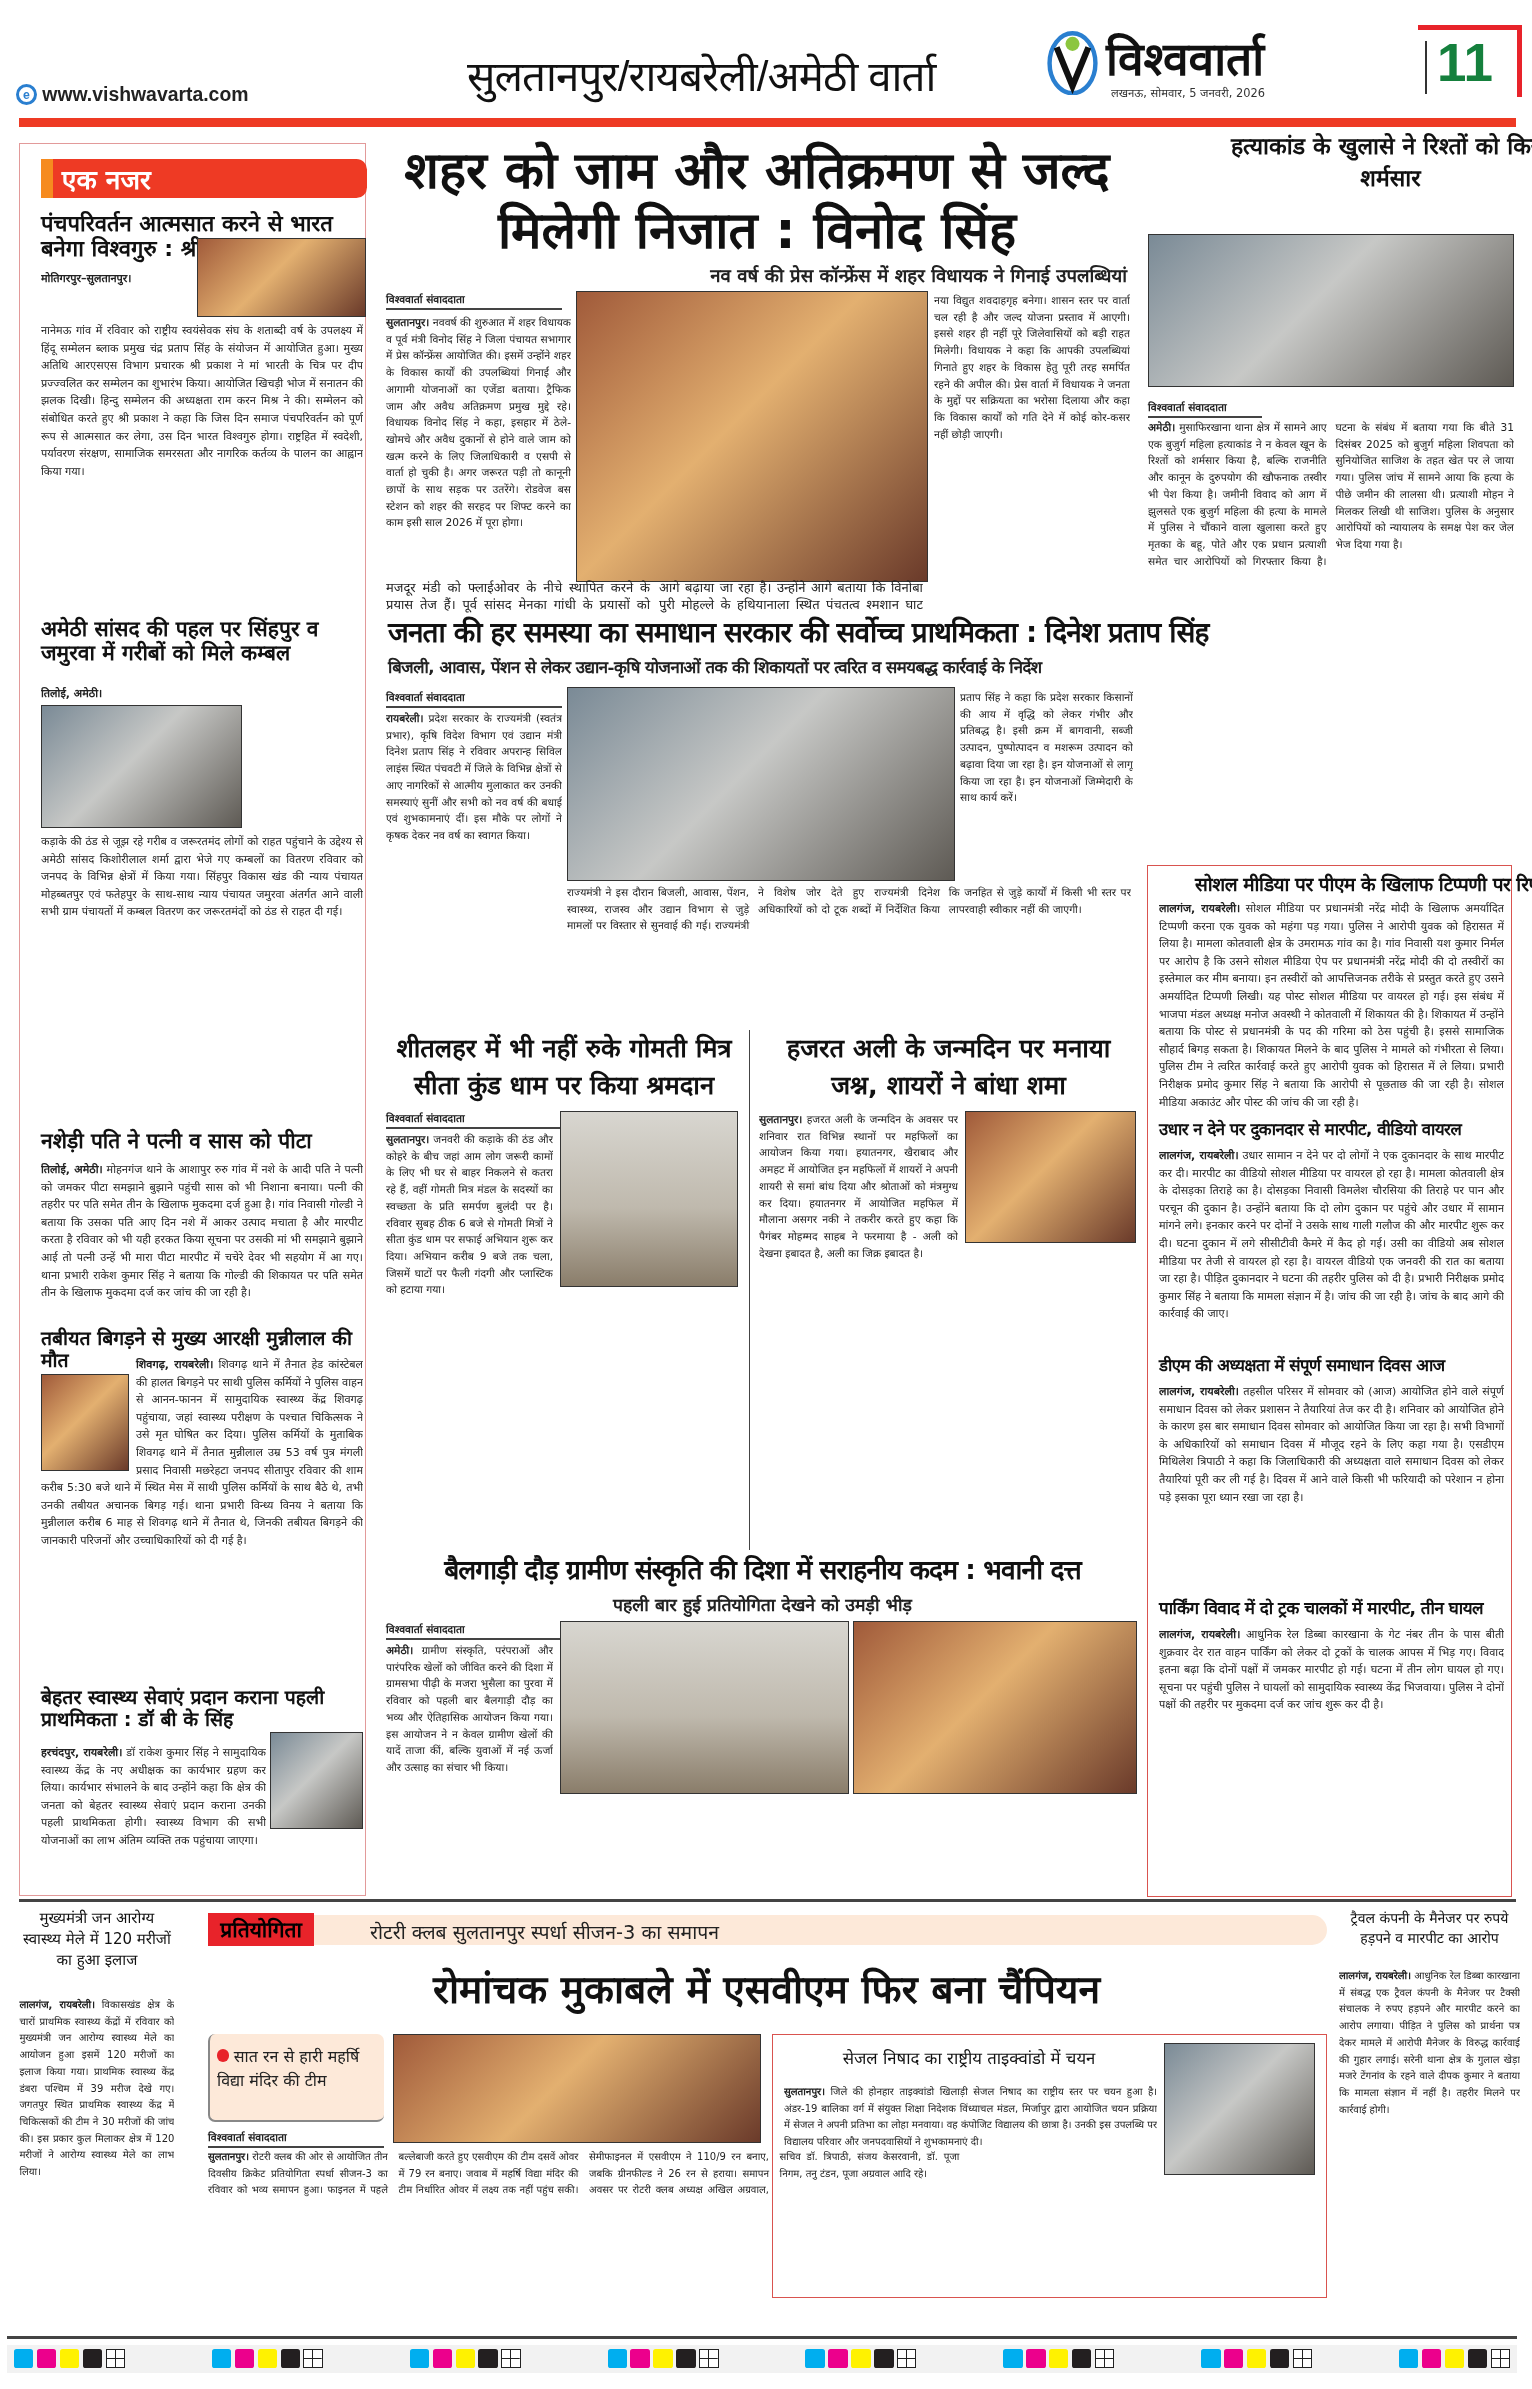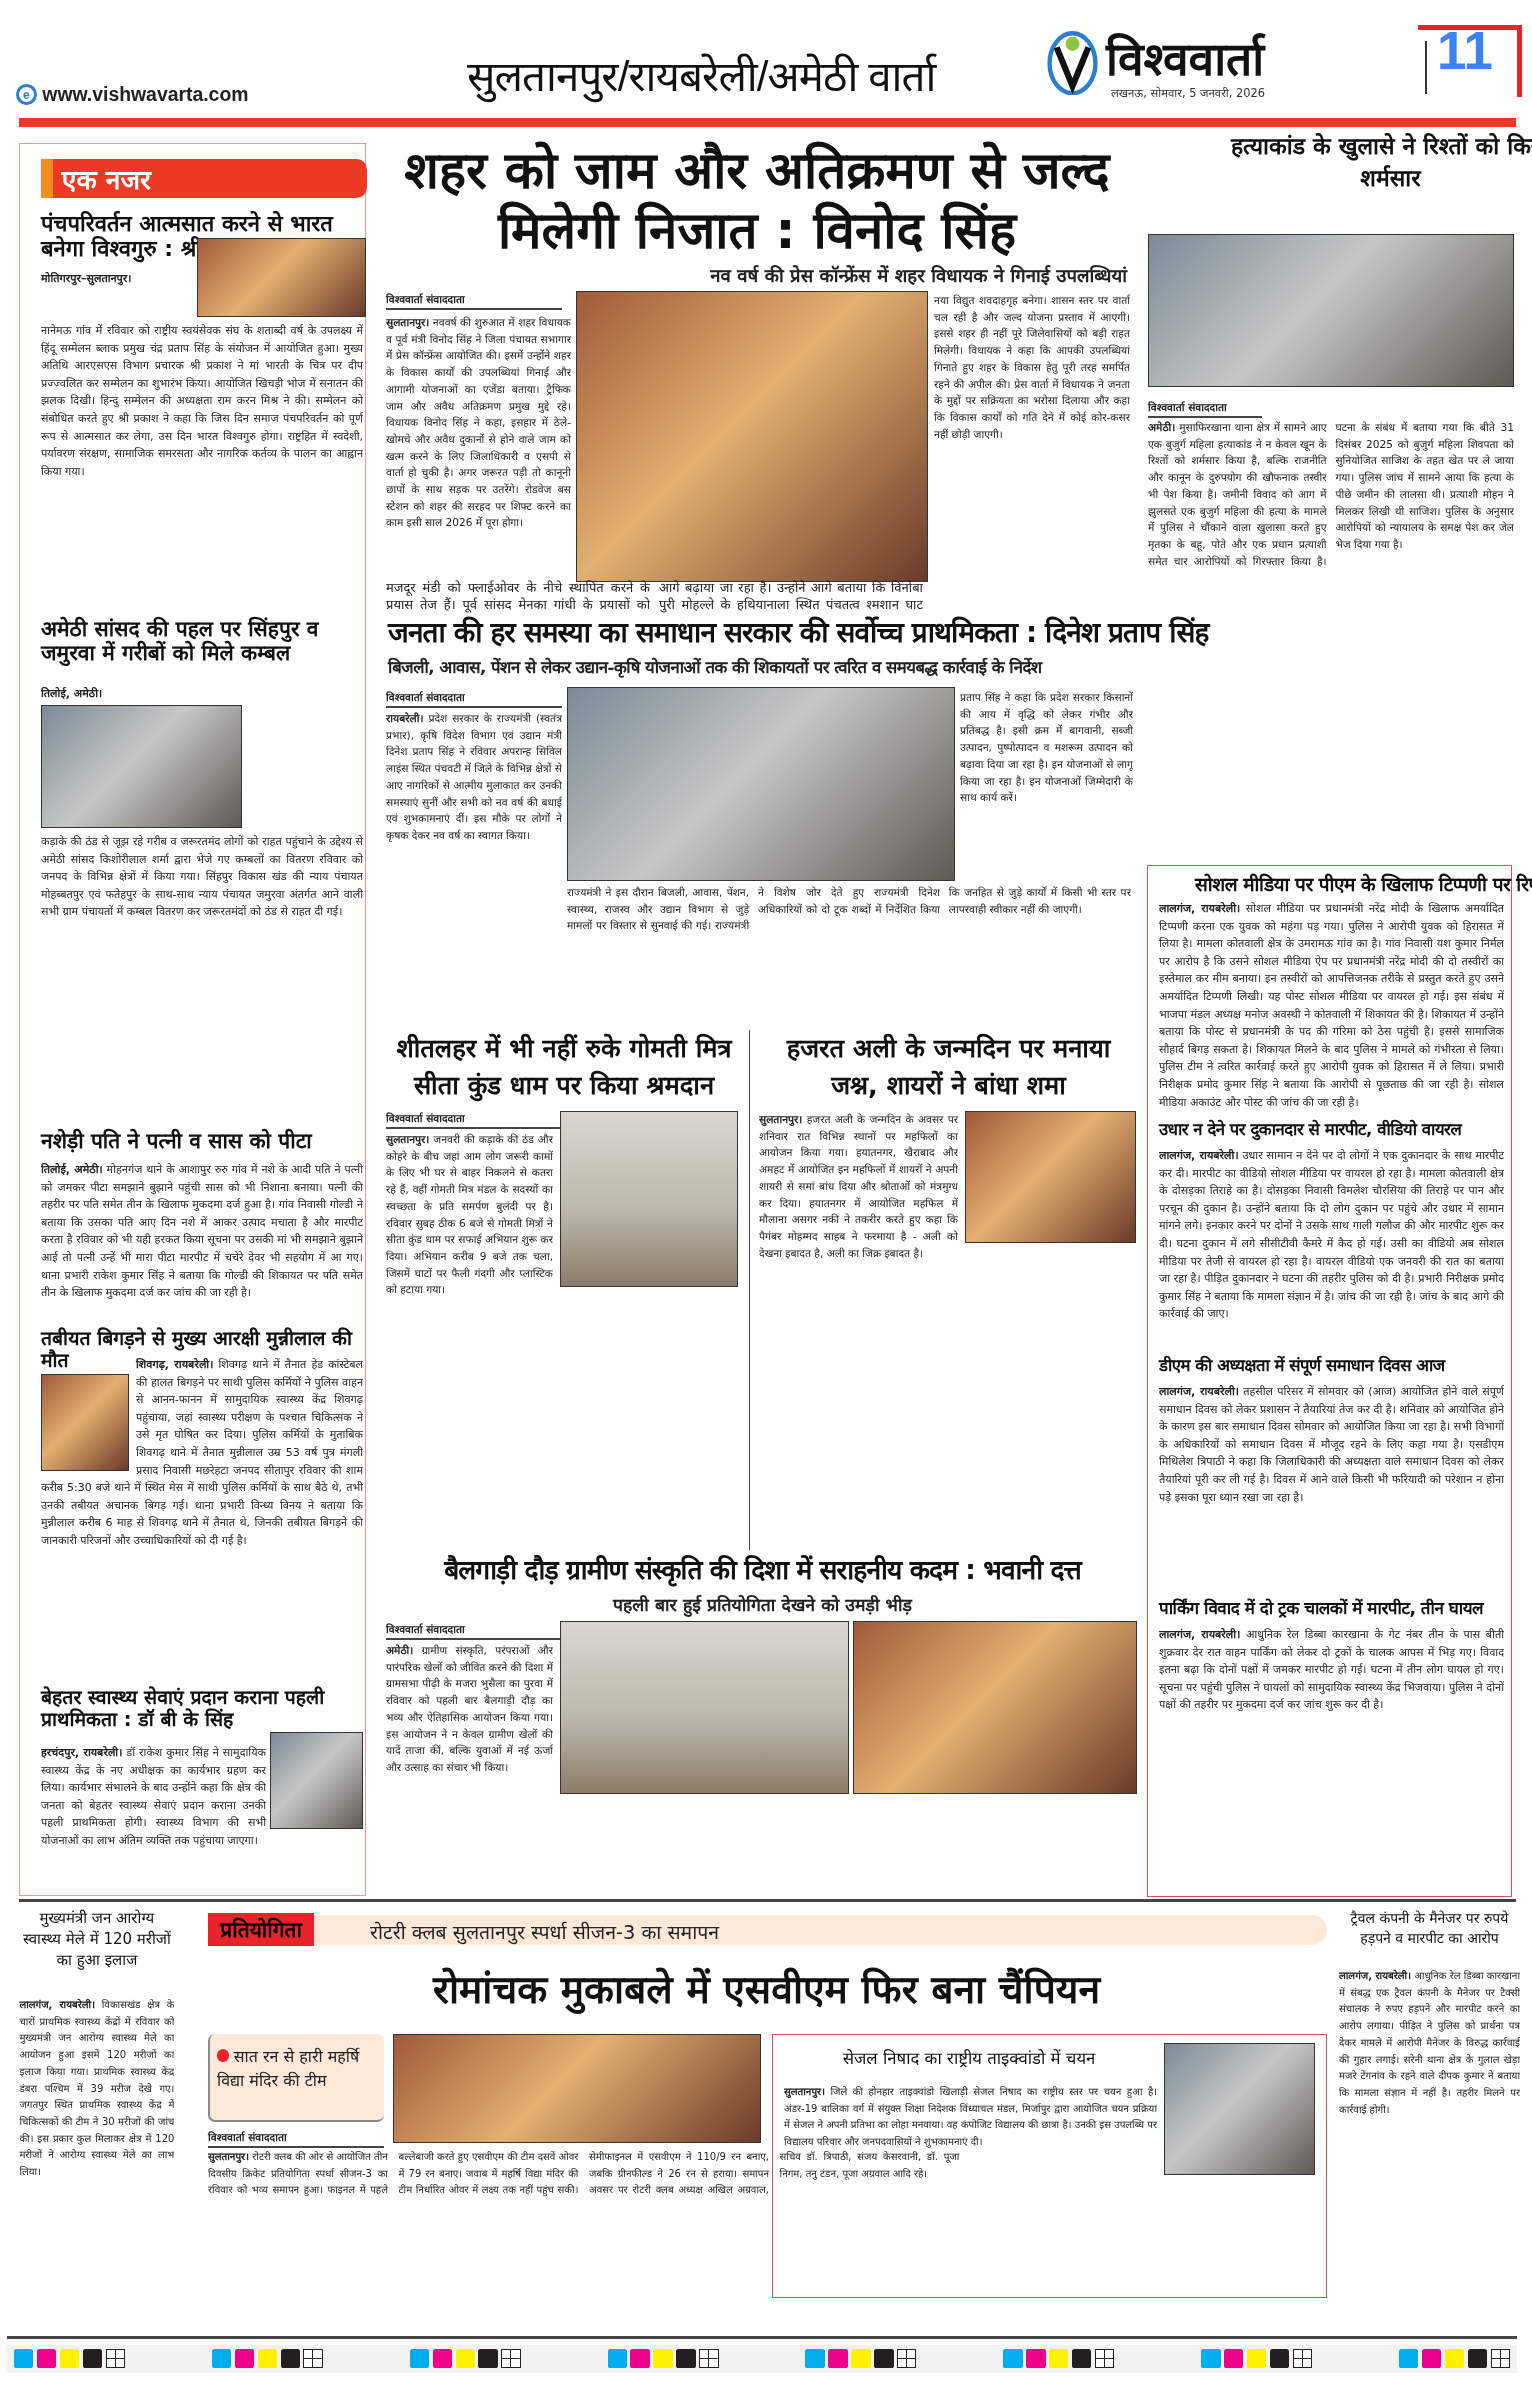--- a/index.html
+++ b/index.html
@@ -6,21 +6,21 @@
   body { width: 1532px; height: 2389px; background: #fff; font-family: "DejaVu Sans", sans-serif; color: #222; overflow: hidden; position: relative; }
   .abs { position: absolute; }
   
   .url { left: 16px; top: 83px; font: bold 19.4px "Liberation Sans", sans-serif; color: #222; display:flex; align-items:center; gap:5.3px;}
   .url .ie { width: 21px; height: 21px; border-radius: 50%; border: 3.5px solid #2a7fd0; color:#2a7fd0; font: bold 12.3px "Liberation Sans", sans-serif; display:flex; align-items:center; justify-content:center;}
   .section-title { left: 467px; top: 46px; font: 42px "Liberation Sans Narrow", "Liberation Sans", sans-serif; color:#111; letter-spacing:-0.9px; }
   .logo { left: 1046px; top: 28px; width: 53px; height: 67px; }
   .brand { left: 1106px; top: 26.4px; font: bold 46px "DejaVu Sans", sans-serif; color:#111; }
   .dateline { left: 1111px; top: 85px; font: 11.4px "DejaVu Sans", sans-serif; color:#333; }
   .pageno-box { left: 1418px; top: 25px; width: 104px; height: 72px; border-top: 5.3px solid #e8232a; border-right: 5.3px solid #e8232a; }
-  .pageno { left: 1437px; top: 20px; font: bold 53px "Liberation Sans", sans-serif; color:#3b82f6; }
+  .pageno { left: 1437px; top: 32px; font: bold 53px "Liberation Sans", sans-serif; color:#15803d; }
   .vbar { left: 1425px; top: 41px; width: 1.8px; height: 53px; background:#333; }
   .redrule { left: 19.4px; top: 118px; width: 1497px; height: 8.8px; background: #ee3a24; }
   .col-text { font: 11px "DejaVu Sans", sans-serif; line-height: 17.6px; color:#222; text-align: justify; overflow:hidden; }
   .col-text b { font-weight: bold; }
   .hl { font-family: "DejaVu Sans", sans-serif; font-weight: bold; color:#111; line-height: 1.15; }
   .photo { background: linear-gradient(135deg,#8a7050,#c9a46c 40%,#6b5843); border:0.9px solid #333; }
   .photo.cool { background: linear-gradient(135deg,#7a8a96,#c7c8c6 45%,#5e5a54); }
   .photo.warm { background: linear-gradient(135deg,#a05a3a,#e3b070 45%,#6a3a2a); }
   .photo.field { background: linear-gradient(180deg,#d8d6d0,#bfb9ad 55%,#8a7d6a); }
   .boxed { border: 1.8px solid #d9534f; }

